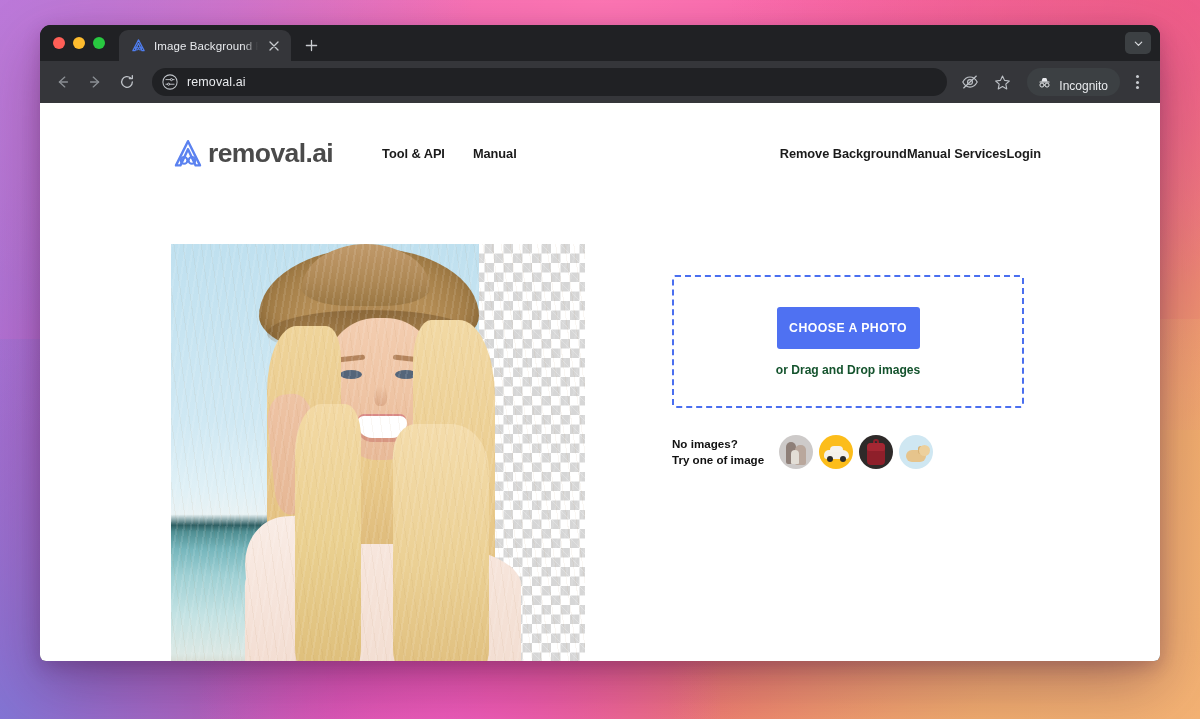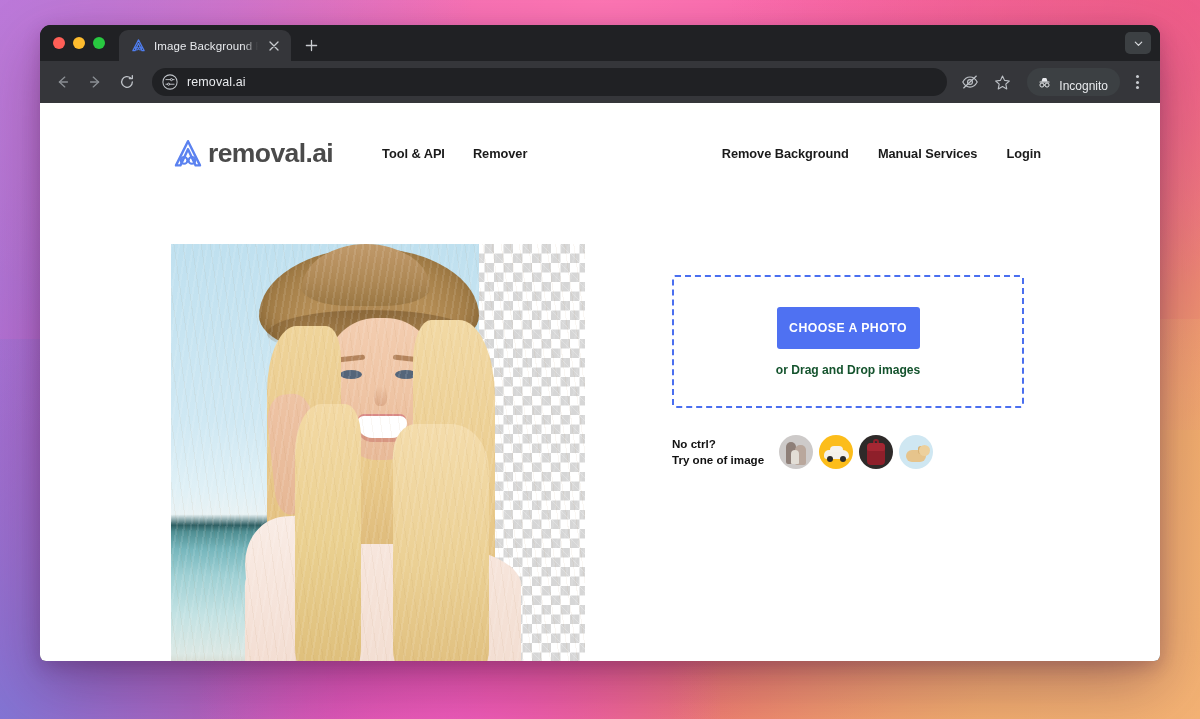--- a/index.html
+++ b/index.html
@@ -254,21 +254,20 @@
 
   .nav-left {
     display: flex;
     align-items: center;
     gap: 28px;
     margin-left: 49px;
   }
   .nav-right {
     display: flex;
     align-items: center;
-    gap: 29px;
     margin-left: auto;
     text-align: right;
   }
   .nav-link {
     font-size: 12.8px;
     font-weight: 700;
     color: #1a1a1a;
     white-space: nowrap;
     letter-spacing: -.05px;
   }
@@ -705,21 +704,21 @@
             <path d="M17 4.2 L29 28.4 H24.6 L17 12.2 L9.4 28.4 H5 Z" fill="none" stroke="#5b82f0" stroke-width="2.4" stroke-linejoin="round"></path>
             <circle cx="13.1" cy="23.4" r="3.3" fill="none" stroke="#5b82f0" stroke-width="2.1"></circle>
             <circle cx="20.9" cy="23.4" r="3.3" fill="none" stroke="#5b82f0" stroke-width="2.1"></circle>
           </svg>
         </span>
         <span class="brand-name">removal.ai</span>
       </div>
 
       <nav class="nav-left">
         <a class="nav-link">Tool &amp; API</a>
-        <a class="nav-link">Remover</a>
+        <a class="nav-link">Manual</a>
       </nav>
 
       <nav class="nav-right">
         <a class="nav-link">Remove Background</a>
         <a class="nav-link">Manual Services</a>
         <a class="nav-link">Login</a>
       </nav>
     </div>
 
     <div class="hero">
@@ -765,21 +764,21 @@
 
 
         <div class="dropzone">
           <button class="choose-btn">CHOOSE A PHOTO</button>
           <div class="drag-text">or Drag and Drop images</div>
         </div>
 
 
         <div class="samples">
           <div class="samples-text">
-            <div>No ctrl?</div>
+            <div>No images?</div>
             <div>Try one of image</div>
           </div>
 
           <div class="thumbs">
             <div class="thumb people">
               <span class="th-people-a"></span>
               <span class="th-people-b"></span>
               <span class="th-people-c"></span>
             </div>
             <div class="thumb car">

